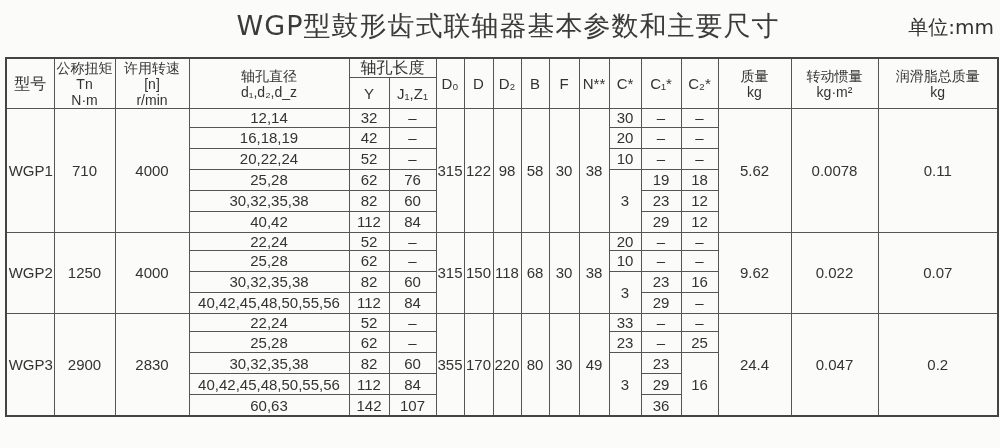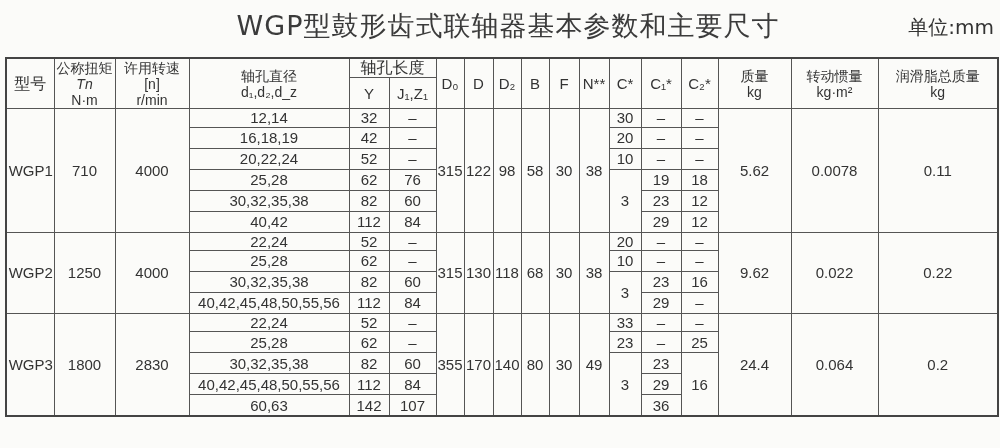--- a/index.html
+++ b/index.html
@@ -34,21 +34,21 @@
     padding: 0; font-weight: normal;
     line-height: 1.15;
     white-space: nowrap;
     overflow: hidden;
   }
   table.spec { border: 2px solid #444; }
   th.h1 { height: 30px; margin-left: 16px; }
   th.h2 { height: 30px; }
   th .cn { font-family: "DejaVu Sans", sans-serif; font-size: 16px; }
   th .sub { display: block; font-size: 14px; }
-  th .it { font-style: italic; }
+  th .it { }
   td.r { height: 20px; margin-top: 42px; }
   .model { text-align: right; padding-left: 1px !important; }
 </style>
 </head>
 <body>
 
 <div class="title">WGP型鼓形齿式联轴器基本参数和主要尺寸</div>
 <div class="unit">单位:mm</div>
 
 <table class="spec">
@@ -179,31 +179,31 @@
     </tr>
 
     <tr>
       <td class="r model" rowspan="4">WGP2</td>
       <td rowspan="4">1250</td>
       <td rowspan="4">4000</td>
       <td>22,24</td>
       <td>52</td>
       <td>–</td>
       <td rowspan="4">315</td>
-      <td rowspan="4">130</td>
+      <td rowspan="4">150</td>
       <td rowspan="4">118</td>
       <td rowspan="4">68</td>
       <td rowspan="4">30</td>
       <td rowspan="4">38</td>
       <td>20</td>
       <td>–</td>
       <td>–</td>
       <td rowspan="4">9.62</td>
       <td rowspan="4">0.022</td>
-      <td rowspan="4">0.22</td>
+      <td rowspan="4">0.07</td>
     </tr>
     <tr>
       <td class="r">25,28</td>
       <td>62</td>
       <td>–</td>
       <td>10</td>
       <td>–</td>
       <td>–</td>
     </tr>
     <tr>
@@ -217,36 +217,36 @@
     <tr>
       <td class="r">40,42,45,48,50,55,56</td>
       <td>112</td>
       <td>84</td>
       <td>29</td>
       <td>–</td>
     </tr>
 
     <tr>
       <td class="r model" rowspan="5">WGP3</td>
-      <td rowspan="5">1800</td>
+      <td rowspan="5">2900</td>
       <td rowspan="5">2830</td>
       <td>22,24</td>
       <td>52</td>
       <td>–</td>
       <td rowspan="5">355</td>
       <td rowspan="5">170</td>
-      <td rowspan="5">140</td>
+      <td rowspan="5">220</td>
       <td rowspan="5">80</td>
       <td rowspan="5">30</td>
       <td rowspan="5">49</td>
       <td>33</td>
       <td>–</td>
       <td>–</td>
       <td rowspan="5">24.4</td>
-      <td rowspan="5">0.064</td>
+      <td rowspan="5">0.047</td>
       <td rowspan="5">0.2</td>
     </tr>
     <tr>
       <td class="r">25,28</td>
       <td>62</td>
       <td>–</td>
       <td>23</td>
       <td>–</td>
       <td>25</td>
     </tr>

